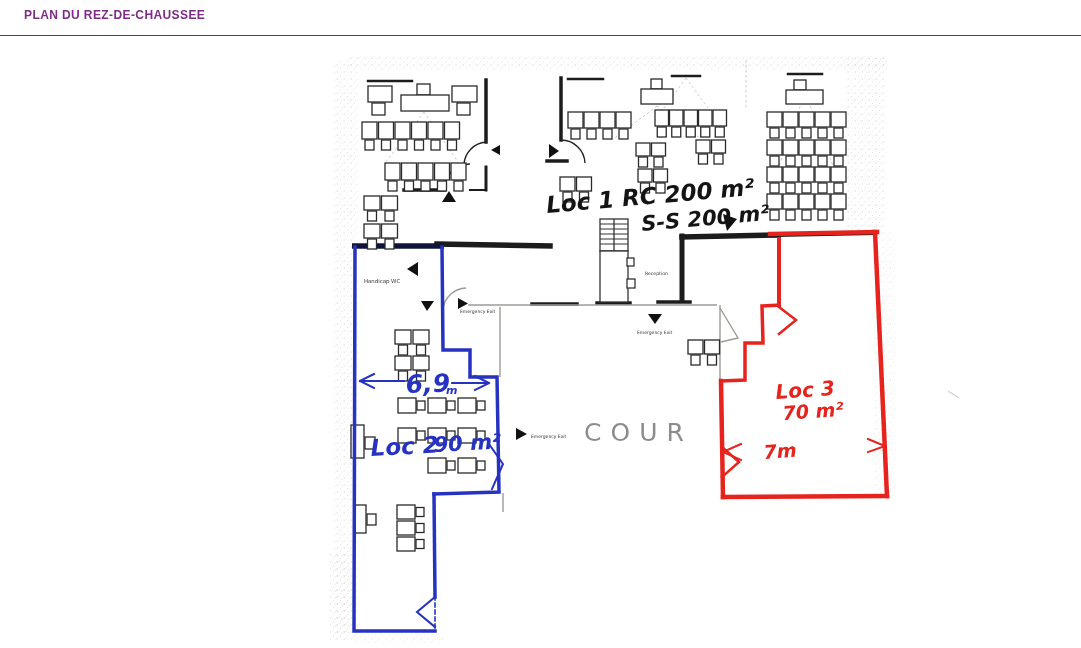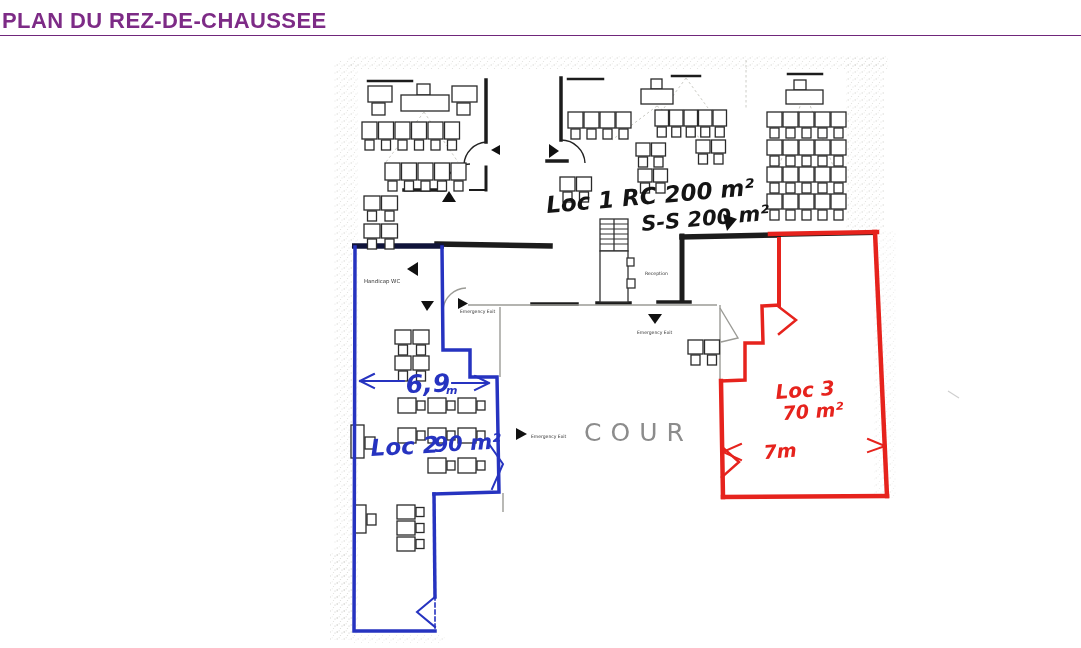--- a/index.html
+++ b/index.html
@@ -1,18 +1,18 @@
 <!DOCTYPE html>
 <html><head>
 <meta charset="utf-8">
 <style>
   html,body{margin:0;padding:0;background:#ffffff;width:1081px;height:648px;overflow:hidden;}
   .page{position:relative;width:1081px;height:648px;font-family:"Liberation Sans",sans-serif;}
   .page-header{position:absolute;top:0;left:0;right:0;}
-  .page-title{margin:0;padding:8px 0 0 2px;font-size:22px;font-weight:bold;letter-spacing:.4px;color:#7d2b86;font-family:"Liberation Sans",sans-serif;}
+  .page-title{margin:0;padding:8px 0 0 24px;font-size:12px;font-weight:bold;letter-spacing:.4px;color:#7d2b86;font-family:"Liberation Sans",sans-serif;}
   .title-rule{position:absolute;top:35px;left:0;width:1081px;border-top:1.6px solid #70277b;}
   svg.plan{position:absolute;top:0;left:0;}
   .wall{stroke:#1c1c1c;fill:none;stroke-linecap:square;}
   .gwall{stroke:#9b9b96;fill:none;stroke-width:1.4;}
   .sight{stroke:#ccccc6;stroke-width:1;stroke-dasharray:2.5 2.5;fill:none;}
   #desks rect,.furn{fill:#ffffff;stroke:#2a2a2a;stroke-width:1.3;}
   .door{stroke:#222;stroke-width:1.4;fill:none;}
   .tri{fill:#111;stroke:none;}
   .tiny{font-family:"DejaVu Sans",sans-serif;fill:#333;}
   .hand{font-family:"DejaVu Sans",sans-serif;font-style:italic;font-weight:bold;}

